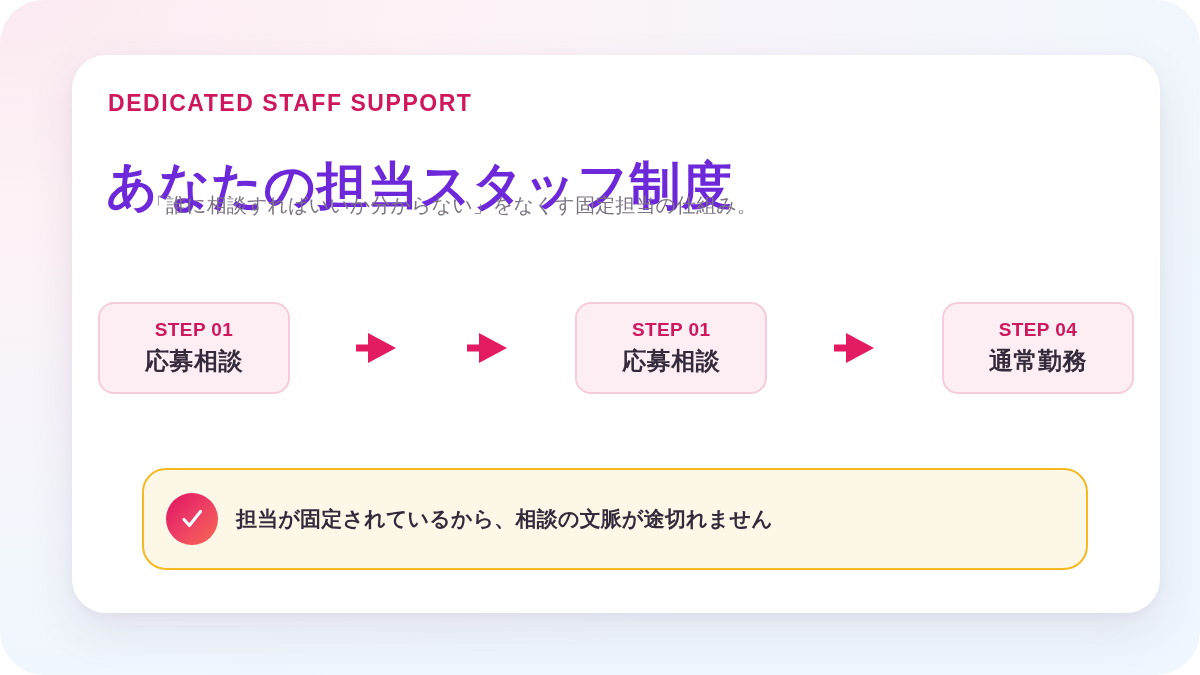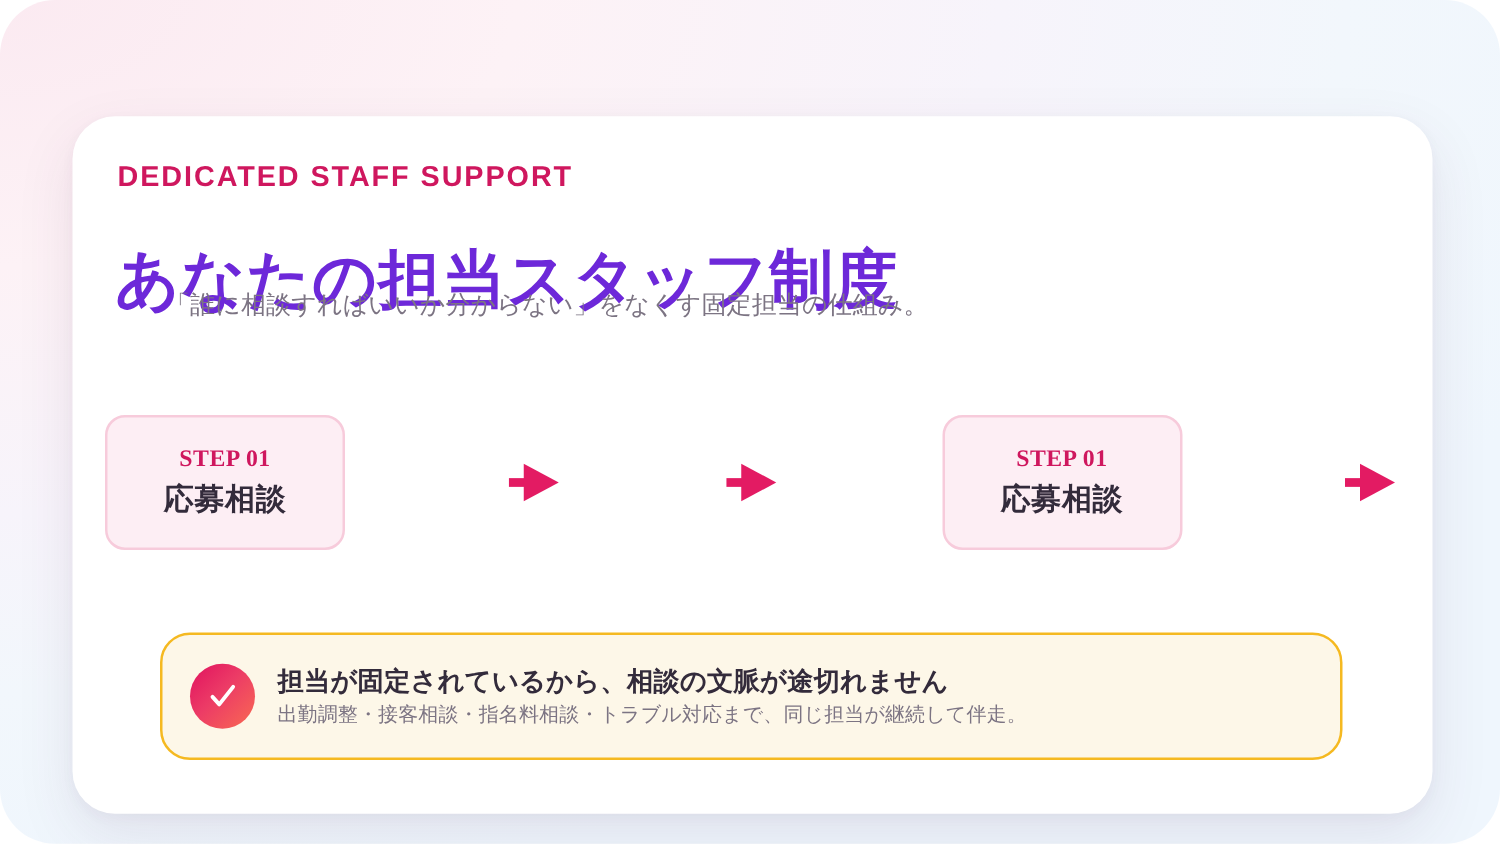--- a/index.html
+++ b/index.html
@@ -28,29 +28,28 @@
     width: 1200px;
     height: 675px;
     border-radius: 44px;
     background:
       radial-gradient(115% 105% at 0% 0%, #fbeaf1 0%, #fdf2f6 30%, #f7f4fb 58%, #f2f7fc 78%, #eff6fd 100%);
   }
 
   
   .card {
     position: absolute;
-    left: 58px;
+    left: 72px;
     top: 55px;
     width: 1088px;
     height: 558px;
     background: #ffffff;
     border-radius: 34px;
     box-shadow: 0 18px 46px rgba(84, 52, 92, 0.10),
                 0 3px 10px rgba(84, 52, 92, 0.04);
-    margin-top: 38px;
   }
 
   
   .eyebrow {
     position: absolute;
     left: 36px;
     top: 35px;
     font-size: 23px;
     font-weight: bold;
     letter-spacing: 1.55px;
@@ -85,31 +84,30 @@
     left: 26px;
     top: 237px;
     width: 1036px;
     height: 112px;
     display: flex;
     align-items: center;
     justify-content: space-between;
   }
   .step-box {
     width: 192px;
-    height: 108px;
+    height: 92px;
     box-sizing: border-box;
     background: #fdeef4;
     border: 2px solid #f7cbdb;
     border-radius: 16px;
     display: flex;
     flex-direction: column;
     align-items: center;
     justify-content: center;
     gap: 4px;
-    font-family: Liberation Serif, serif;
   }
   .step-num {
     font-size: 19px;
     font-weight: bold;
     color: #cf175e;
     letter-spacing: 0.4px;
   }
   .step-label {
     font-size: 24px;
     font-weight: bold;
@@ -213,29 +211,32 @@
         <div class="step-label">応募相談</div>
       </div>
 
       <div class="arrow">
         <svg width="42" height="34" viewBox="0 0 42 34" aria-hidden="true">
           <rect x="0" y="13.5" width="16" height="7" fill="#E31B63"></rect>
           <polygon points="12,2 40,17 12,32" fill="#E31B63"></polygon>
         </svg>
       </div>
 
+      <div class="step-box">
+        <div class="step-num">STEP 04</div>
+        <div class="step-label">通常勤務</div>
+      </div>
 
     </div>
 
     <div class="callout">
       <div class="check-badge">
         <svg width="30" height="30" viewBox="0 0 30 30" aria-hidden="true">
           <path d="M7 15.5 L12.4 21.5 L23.5 7.5" fill="none" stroke="#ffffff" stroke-width="3.1" stroke-linecap="round" stroke-linejoin="round"></path>
         </svg>
       </div>
       <div class="callout-text">
         <div class="callout-title">担当が固定されているから、相談の文脈が途切れません</div>
-        <div class="callout-sub">出勤調整・接客相談・指名料相談・トラブル対応まで、同じ担当が継続して伴走。</div>
       </div>
     </div>
 
   </div>
 </div>
 
 </body></html>

